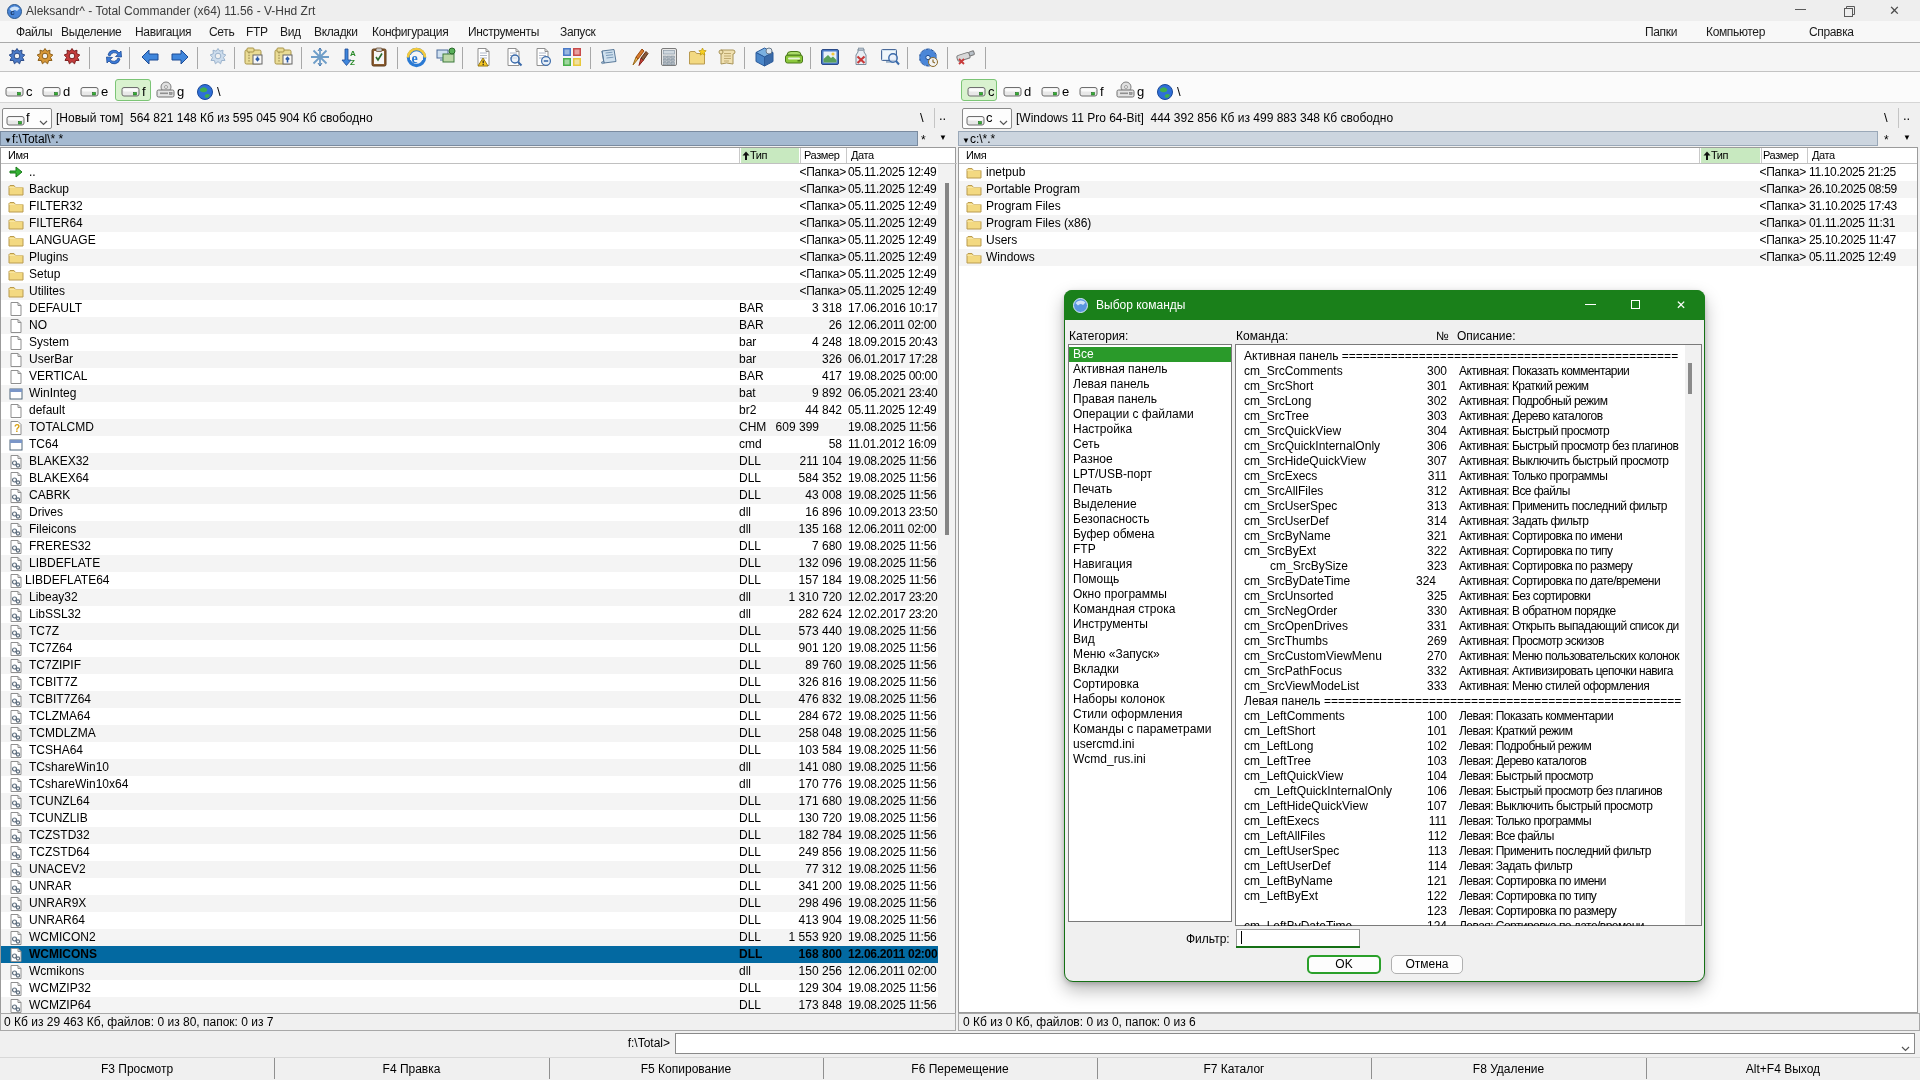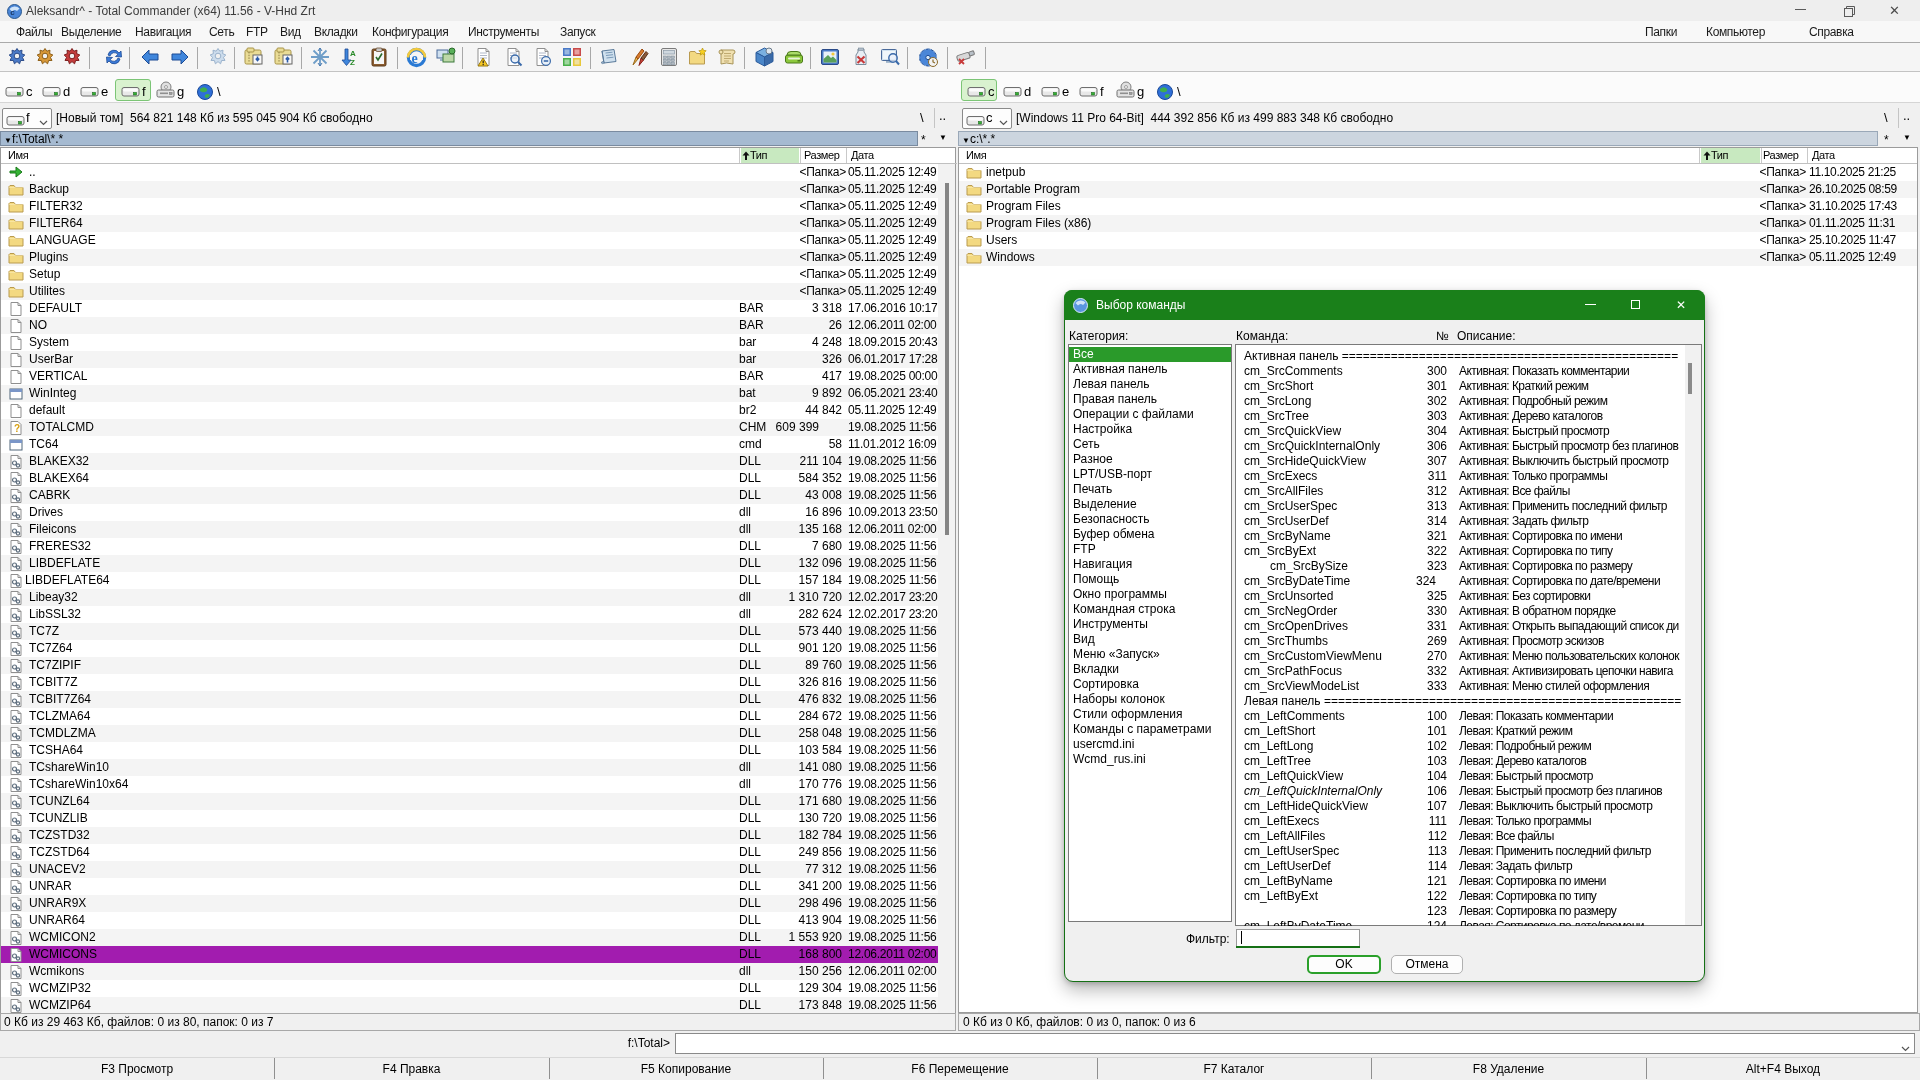--- a/index.html
+++ b/index.html
@@ -892,21 +892,21 @@
         <path d="M3 1.5 L10 1.5 L13 4.5 L13 14.5 L3 14.5 Z" fill="#ffffff" stroke="#8f8f8f" stroke-width="1"></path>
         <path d="M10 1.5 L10 4.5 L13 4.5" fill="none" stroke="#8f8f8f" stroke-width="1"></path>
         <circle cx="6.5" cy="9" r="2" fill="none" stroke="#5f6f7f" stroke-width="1.2"></circle>
         <circle cx="10" cy="11.5" r="1.6" fill="none" stroke="#5f6f7f" stroke-width="1.2"></circle>
       </svg></span>
 <span class="a" style="left:28px;">WCMICON2</span>
 <span class="a" style="left:738px;">DLL</span>
 <span class="a" style="left:741px;width:100px;text-align:right;">1 553 920</span>
 <span class="a" style="left:847px;letter-spacing:-0.25px;">19.08.2025 11:56</span>
 </div>
-<div class="row" style="left:1px;top:946px;width:937px;background:#a21caf;">
+<div class="row" style="left:1px;top:946px;width:937px;background:#0369a1;font-weight:bold;">
 <span class="ic" style="left:7px;top:1px;"><svg width="16" height="16" viewBox="0 0 16 16">
         <path d="M3 1.5 L10 1.5 L13 4.5 L13 14.5 L3 14.5 Z" fill="#ffffff" stroke="#8f8f8f" stroke-width="1"></path>
         <path d="M10 1.5 L10 4.5 L13 4.5" fill="none" stroke="#8f8f8f" stroke-width="1"></path>
         <circle cx="6.5" cy="9" r="2" fill="none" stroke="#5f6f7f" stroke-width="1.2"></circle>
         <circle cx="10" cy="11.5" r="1.6" fill="none" stroke="#5f6f7f" stroke-width="1.2"></circle>
       </svg></span>
 <span class="a" style="left:28px;">WCMICONS</span>
 <span class="a" style="left:738px;">DLL</span>
 <span class="a" style="left:741px;width:100px;text-align:right;">168 800</span>
 <span class="a" style="left:847px;letter-spacing:-0.25px;">12.06.2011 02:00</span>
@@ -1148,21 +1148,21 @@
 <div class="row" style="left:224px;top:380px;width:230px;height:15px;line-height:15px;letter-spacing:-0.55px;">Левая: Краткий режим</div>
 <div class="row" style="left:9px;top:395px;width:440px;height:15px;line-height:15px;">cm_LeftLong</div>
 <div class="row" style="left:170px;top:395px;width:42px;height:15px;line-height:15px;text-align:right;">102</div>
 <div class="row" style="left:224px;top:395px;width:230px;height:15px;line-height:15px;letter-spacing:-0.55px;">Левая: Подробный режим</div>
 <div class="row" style="left:9px;top:410px;width:440px;height:15px;line-height:15px;">cm_LeftTree</div>
 <div class="row" style="left:170px;top:410px;width:42px;height:15px;line-height:15px;text-align:right;">103</div>
 <div class="row" style="left:224px;top:410px;width:230px;height:15px;line-height:15px;letter-spacing:-0.55px;">Левая: Дерево каталогов</div>
 <div class="row" style="left:9px;top:425px;width:440px;height:15px;line-height:15px;">cm_LeftQuickView</div>
 <div class="row" style="left:170px;top:425px;width:42px;height:15px;line-height:15px;text-align:right;">104</div>
 <div class="row" style="left:224px;top:425px;width:230px;height:15px;line-height:15px;letter-spacing:-0.55px;">Левая: Быстрый просмотр</div>
-<div class="row" style="left:9px;top:440px;width:440px;height:15px;line-height:15px;font-style:italic;">cm_LeftQuickInternalOnly</div>
+<div class="row" style="left:19px;top:440px;width:440px;height:15px;line-height:15px;">cm_LeftQuickInternalOnly</div>
 <div class="row" style="left:170px;top:440px;width:42px;height:15px;line-height:15px;text-align:right;">106</div>
 <div class="row" style="left:224px;top:440px;width:230px;height:15px;line-height:15px;letter-spacing:-0.55px;">Левая: Быстрый просмотр без плагинов</div>
 <div class="row" style="left:9px;top:455px;width:440px;height:15px;line-height:15px;">cm_LeftHideQuickView</div>
 <div class="row" style="left:170px;top:455px;width:42px;height:15px;line-height:15px;text-align:right;">107</div>
 <div class="row" style="left:224px;top:455px;width:230px;height:15px;line-height:15px;letter-spacing:-0.55px;">Левая: Выключить быстрый просмотр</div>
 <div class="row" style="left:9px;top:470px;width:440px;height:15px;line-height:15px;">cm_LeftExecs</div>
 <div class="row" style="left:170px;top:470px;width:42px;height:15px;line-height:15px;text-align:right;">111</div>
 <div class="row" style="left:224px;top:470px;width:230px;height:15px;line-height:15px;letter-spacing:-0.55px;">Левая: Только программы</div>
 <div class="row" style="left:9px;top:485px;width:440px;height:15px;line-height:15px;">cm_LeftAllFiles</div>
 <div class="row" style="left:170px;top:485px;width:42px;height:15px;line-height:15px;text-align:right;">112</div>

